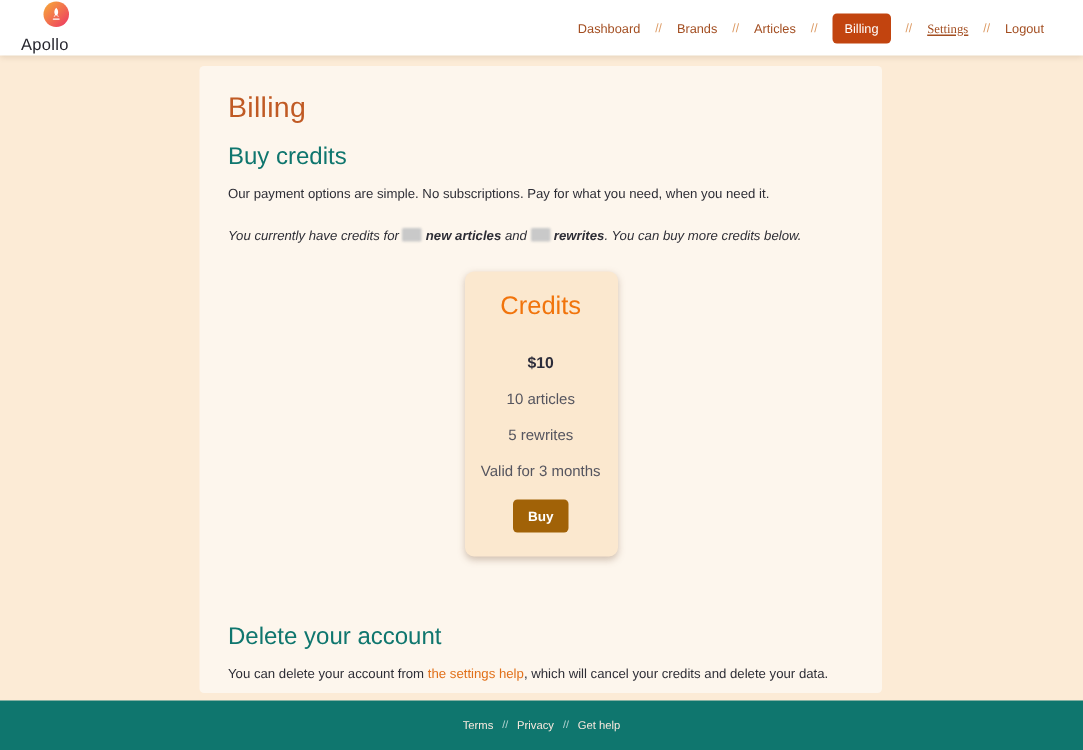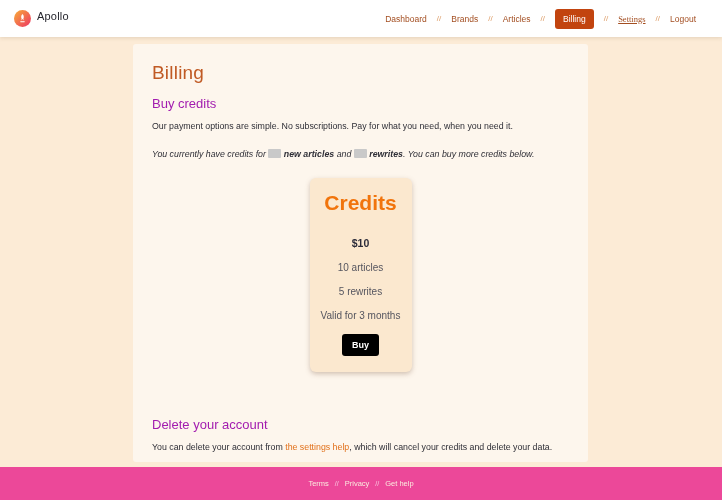--- a/index.html
+++ b/index.html
@@ -9,70 +9,70 @@
     background:#fcebd6;
     font-family:"Liberation Sans", sans-serif;
   }
 
   
   .header {
     position:absolute; top:0; left:0; right:0; height:37px;
     background:#ffffff; display:flex; align-items:center;
     padding:0 26px 0 14px; box-shadow:0 1px 4px rgba(90,60,30,.15); z-index:2;
   }
-  .brand { display:flex; align-items:flex-start; gap:6px; }
+  .brand { display:flex; align-items:flex-end; gap:6px;flex-direction:column; }
   .logo {
     width:17px; height:17px; border-radius:50%;
     background:linear-gradient(135deg,#f6a13c 10%,#ee4160 90%);
     display:flex; align-items:center; justify-content:center; flex:0 0 auto;
   }
   .brand-name { font-size:11px; color:#26262e; font-weight:500; letter-spacing:.2px; }
   nav { margin-left:auto; display:flex; align-items:center; }
   nav a { font-size:8.5px; color:#a34e21; text-decoration:none; cursor:pointer; }
   nav .sep { font-size:8px; color:#dc9a63; margin:0 10px; }
   nav a.active { background:#c2440f; color:#ffffff; padding:5px 8px; border-radius:3px; font-weight:500; }
   nav a.underlined { text-decoration:underline;font-family:Liberation Serif, serif; }
 
   
   .panel {
     position:absolute; left:133px; top:44px; width:455px; height:418px;
     background:#fdf6ed; border-radius:3px; padding:18px 19px;
   }
   h1 { font-size:19px; font-weight:400; color:#c05a24; margin:0; letter-spacing:.2px; }
-  h2 { font-size:13px; font-weight:400; color:#a21caf; margin:12px 0 0; }
+  h2 { font-size:16px; font-weight:400; color:#0f766e; margin:12px 0 0; }
   p  { font-size:8.8px; color:#2e2e36; margin:10px 0 0; line-height:1.3; }
   p.credits-line { margin-top:17px;font-style:italic; }
   .bold { font-weight:700; }
   .redact {
     display:inline-block; width:13px; height:9px; background:#c9c9c9;
     border-radius:1px; vertical-align:-1px; filter:blur(.6px);
   }
 
   
   .card {
     width:102px; margin:17px auto 0; background:#fbe8cf; border-radius:6px;
     text-align:center; padding:13px 4px 16px;
     box-shadow:0 2px 5px rgba(130,95,70,.35);
   }
-  .card-title { font-size:21px; font-weight:700; color:#f1740c; margin:0; }
+  .card-title { font-size:17px; font-weight:400; color:#f1740c; margin:0; }
   .price { font-size:10.5px; font-weight:700; color:#2c2c3a; margin-top:22px; }
   .feature { font-size:10px; color:#55555f; margin-top:13px; }
   .buy {
-    margin-top:13px; background:#000000; color:#ffffff; border:none;
+    margin-top:13px; background:#a16207; color:#ffffff; border:none;
     font-weight:700; font-size:9px; padding:6px 10px; border-radius:3px;
     cursor:pointer; font-family:inherit;
   }
 
   h2.delete-heading { margin-top:45px; }
   .link { color:#e1701a; cursor:pointer; text-decoration:none; }
 
   
   .footer {
     position:absolute; left:0; right:0; bottom:0; height:33px;
-    background:#ec4899; display:flex; align-items:center; justify-content:center;
+    background:#0f766e; display:flex; align-items:center; justify-content:center;
   }
   .footer a { font-size:7.5px; color:#fbeadf; text-decoration:none; cursor:pointer; }
   .footer .sep { font-size:7px; color:rgba(255,255,255,.7); margin:0 6px; }
 </style>
 </head>
 <body>
 
 <header class="header">
   <div class="brand">
     <span class="logo">

